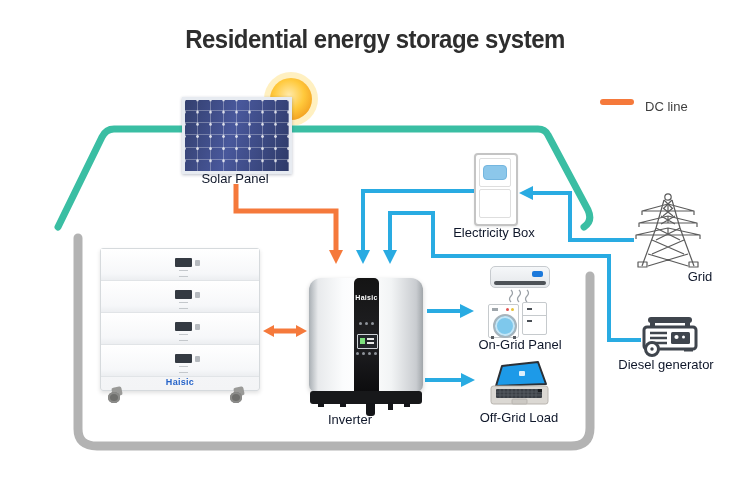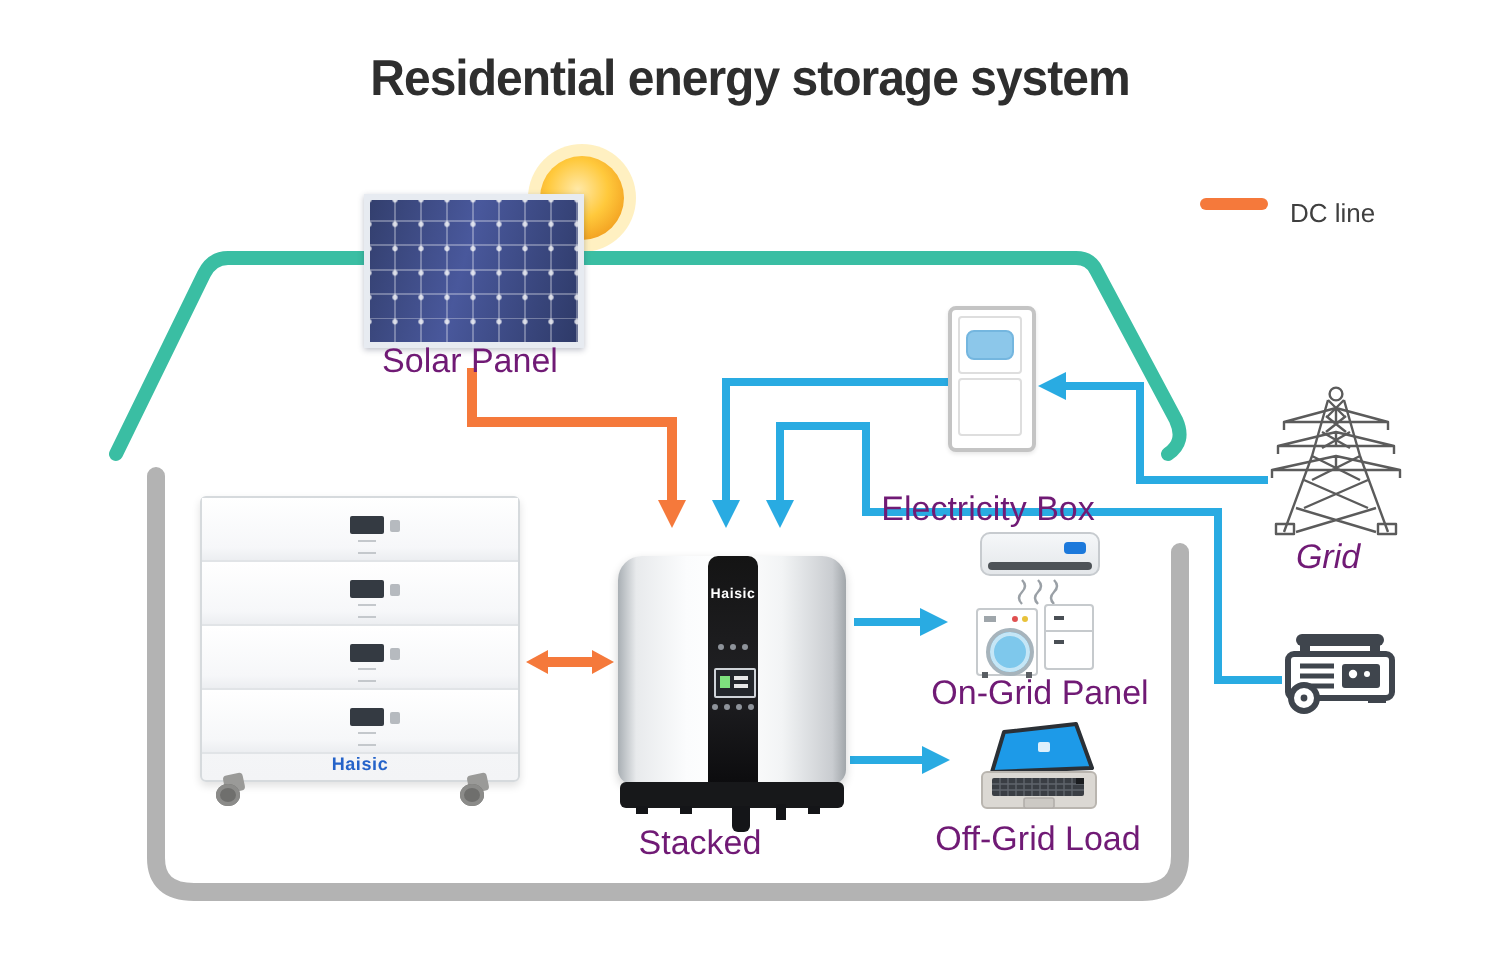--- a/index.html
+++ b/index.html
@@ -2,21 +2,21 @@
 <html><head>
 <meta charset="utf-8">
 <style>
   html,body{margin:0;padding:0;background:#ffffff;}
   .stage{position:relative;width:750px;height:477px;background:#ffffff;overflow:hidden;
          font-family:"Liberation Sans","DejaVu Sans",sans-serif;}
   .title{position:absolute;top:26px;left:0;width:750px;margin:0;text-align:center;
          font-size:24px;font-weight:900;letter-spacing:-.5px;color:#2e2e2e;
          transform:scaleY(1.05);}
   .layer{position:absolute;left:0;top:0;}
-  .lbl{position:absolute;transform:translateX(-50%);font-size:17px;color:#701a75;white-space:nowrap;}
+  .lbl{position:absolute;transform:translateX(-50%);font-size:13px;color:#0f172a;white-space:nowrap;}
   
   .legend{position:absolute;left:600px;top:99px;}
   .legend-row{display:flex;align-items:flex-start;height:18px;margin-bottom:5px;}
   .legend-label{margin-left:11px;font-size:13px;color:#3f3f3f;}
   
   .panel{position:absolute;left:182px;top:97px;width:104px;height:71px;
     border:3px solid #e7ebf1;box-shadow:0 1px 3px rgba(40,50,80,.3);
     background:
       radial-gradient(circle, rgba(255,255,255,.75) 1px, transparent 1.7px),
       repeating-linear-gradient(90deg, transparent 0 12.1px, rgba(255,255,255,.3) 12.1px 13px),
@@ -253,29 +253,29 @@
           <i></i>
         </div>
     </div>
   </div>
   <div class="inv-base"></div>
   <div class="inv-stub" style="left:366px;top:403px;width:9px;height:13px;border-radius:0 0 3px 3px;"></div>
   <div class="inv-stub" style="left:388px;top:402px;width:5px;height:8px;"></div>
   <div class="inv-stub" style="left:318px;top:403px;width:6px;height:4px;"></div>
   <div class="inv-stub" style="left:340px;top:403px;width:6px;height:4px;"></div>
   <div class="inv-stub" style="left:404px;top:403px;width:6px;height:4px;"></div>
-  <div class="lbl" style="left:350px;top:412px;">Stacked</div>
+  <div class="lbl" style="left:350px;top:412px;">Inverter</div>
 
   <div class="ebox">
     <div class="ebox-cell top">
       <div class="ebox-switch"></div>
     </div>
     <div class="ebox-cell bot"></div>
   </div>
-  <div class="lbl" style="left:494px;top:225px;margin-top:20px;">Electricity Box</div>
+  <div class="lbl" style="left:494px;top:225px;">Electricity Box</div>
 
   <div class="ac">
     <div class="ac-strip"></div>
       <div class="ac-btn"></div>
   </div>
   <div class="washer">
     <div class="mini"></div>
       <div class="dotr"></div>
       <div class="doty"></div>
     <div class="drum"></div>
@@ -284,15 +284,16 @@
   </div>
   <div class="fridge">
     <div class="div"></div>
       <div class="h1"></div>
       <div class="h2"></div>
   </div>
   <div class="lbl" style="left:520px;top:337px;">On-Grid Panel</div>
 
   <div class="lbl" style="left:519px;top:410px;">Off-Grid Load</div>
 
-  <div class="lbl" style="left:664px;top:269px;font-style:italic;">Grid</div>
+  <div class="lbl" style="left:700px;top:269px;">Grid</div>
+  <div class="lbl" style="left:666px;top:357px;">Diesel generator</div>
 
 </div>
 
 </body></html>

